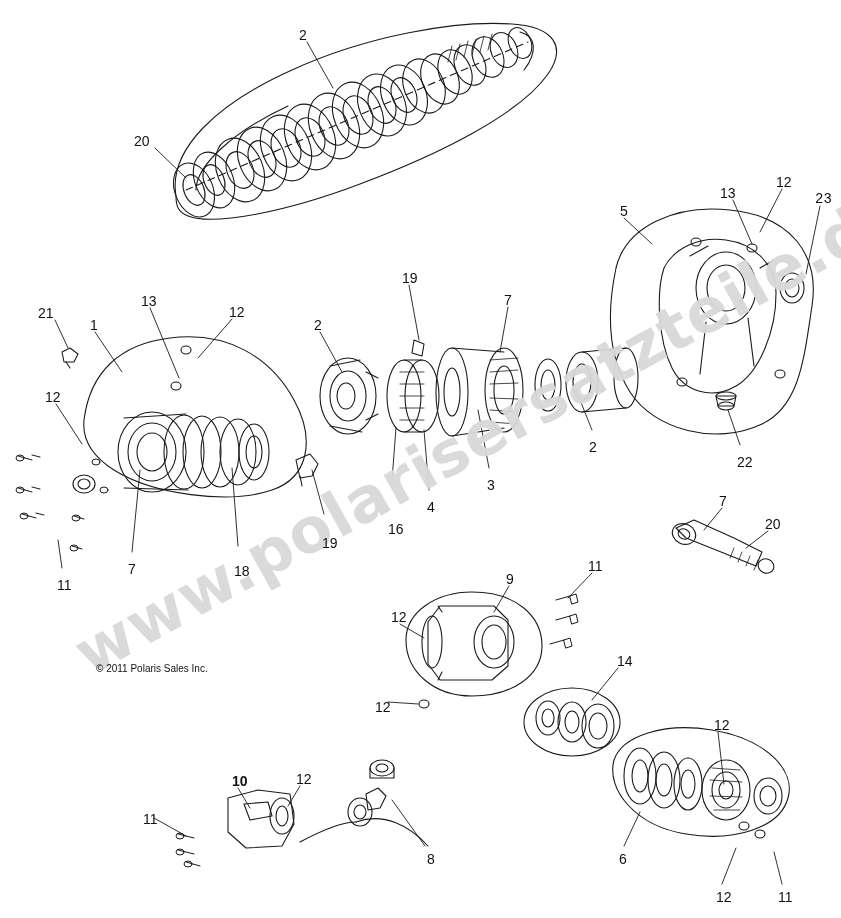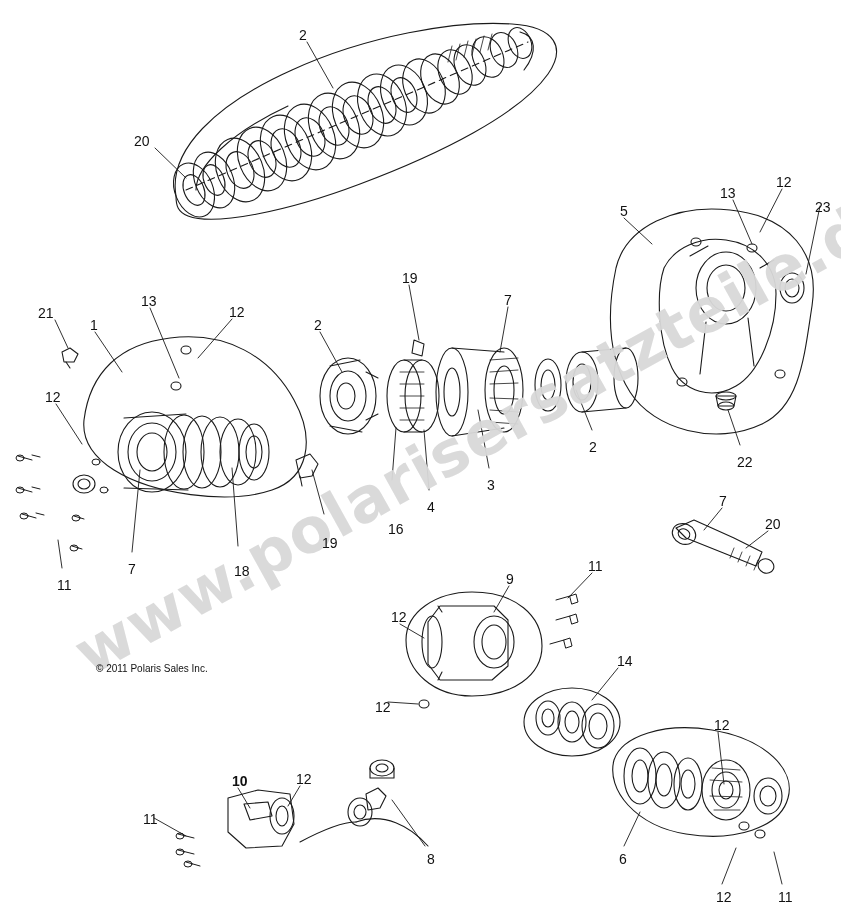--- a/index.html
+++ b/index.html
@@ -295,21 +295,21 @@
     <span>www.polarisersatzteile.de</span>
   </div>
 
   <div class="copyright" style="left:96px;top:663px;">© 2011 Polaris Sales Inc.</div>
 
   <div id="callouts">
       <div class="callout" style="left: 299px; top: 28px;">2</div>
       <div class="callout" style="left: 134px; top: 134px;">20</div>
       <div class="callout" style="left: 720px; top: 186px;">13</div>
       <div class="callout" style="left: 776px; top: 175px;">12</div>
-      <div class="callout" style="left: 815px; top: 200px;">23</div>
+      <div class="callout" style="left: 815px; top: 192px; font-family: Liberation Mono, monospace;">23</div>
       <div class="callout" style="left: 620px; top: 204px;">5</div>
       <div class="callout" style="left: 38px; top: 306px;">21</div>
       <div class="callout" style="left: 90px; top: 318px;">1</div>
       <div class="callout" style="left: 141px; top: 294px;">13</div>
       <div class="callout" style="left: 229px; top: 305px;">12</div>
       <div class="callout" style="left: 402px; top: 271px;">19</div>
       <div class="callout" style="left: 504px; top: 293px;">7</div>
       <div class="callout" style="left: 314px; top: 318px;">2</div>
       <div class="callout" style="left: 45px; top: 390px;">12</div>
       <div class="callout" style="left: 589px; top: 440px;">2</div>

